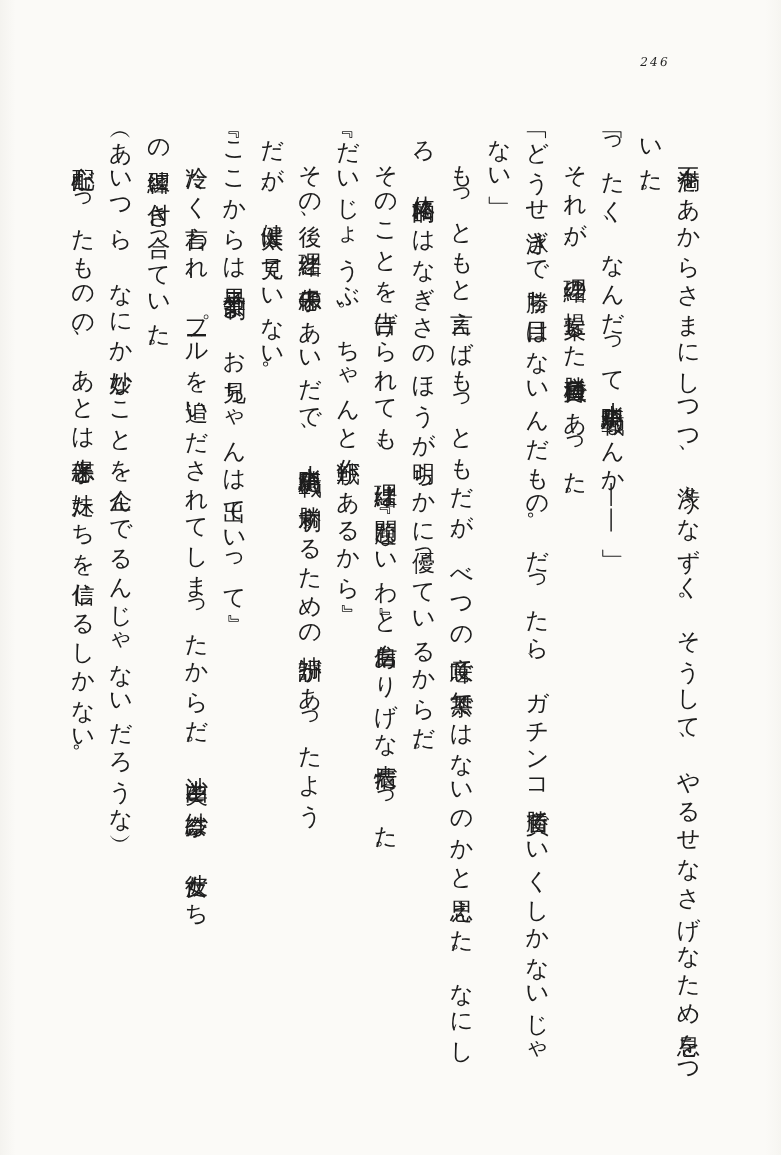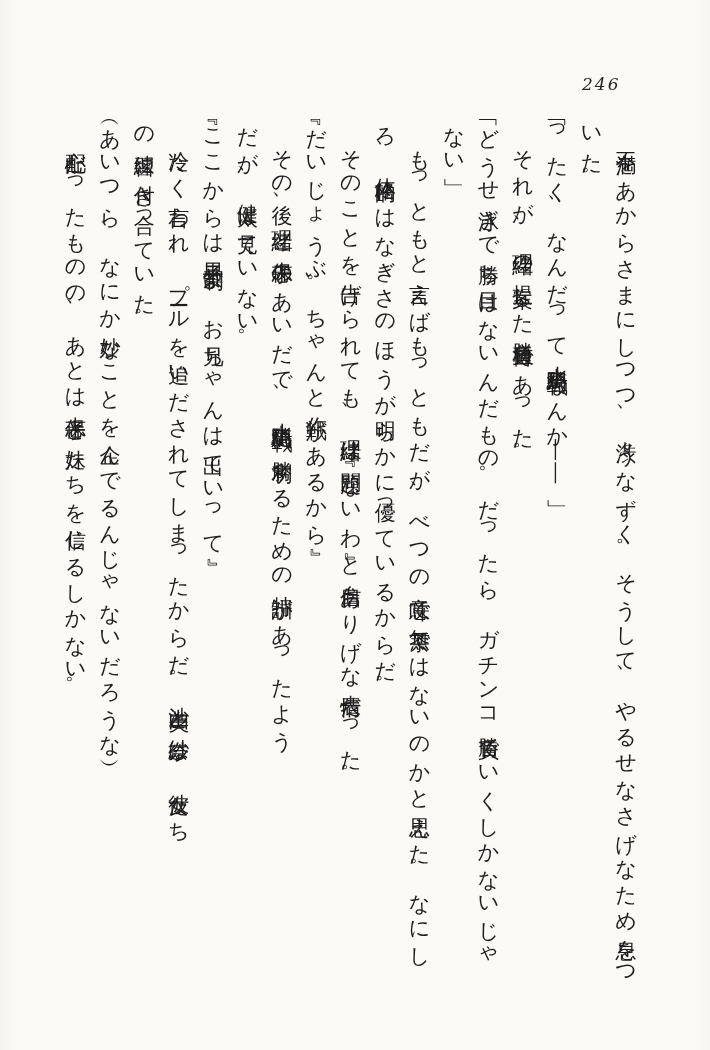--- a/index.html
+++ b/index.html
@@ -14,23 +14,23 @@
     font-family: "DejaVu Serif", "Liberation Serif", serif;
     position: relative;
   }
   .page {
     position: absolute;
     inset: 0;
     background: linear-gradient(90deg, #f4f3ef 0%, #fbfaf7 2%, #fbfaf7 98%, #f6f5f1 100%);
   }
   .page-number {
     position: absolute;
-    top: 74px;
+    top: 50px;
     left: 582px;
-    font-size: 17px;
+    font-size: 11px;
     letter-spacing: 2px;
     color: #232323;
     font-style: italic;
   }
   .text-block {
     position: absolute;
     top: 112px;
     right: 67px;
     height: 905px;
     width: 588px;

